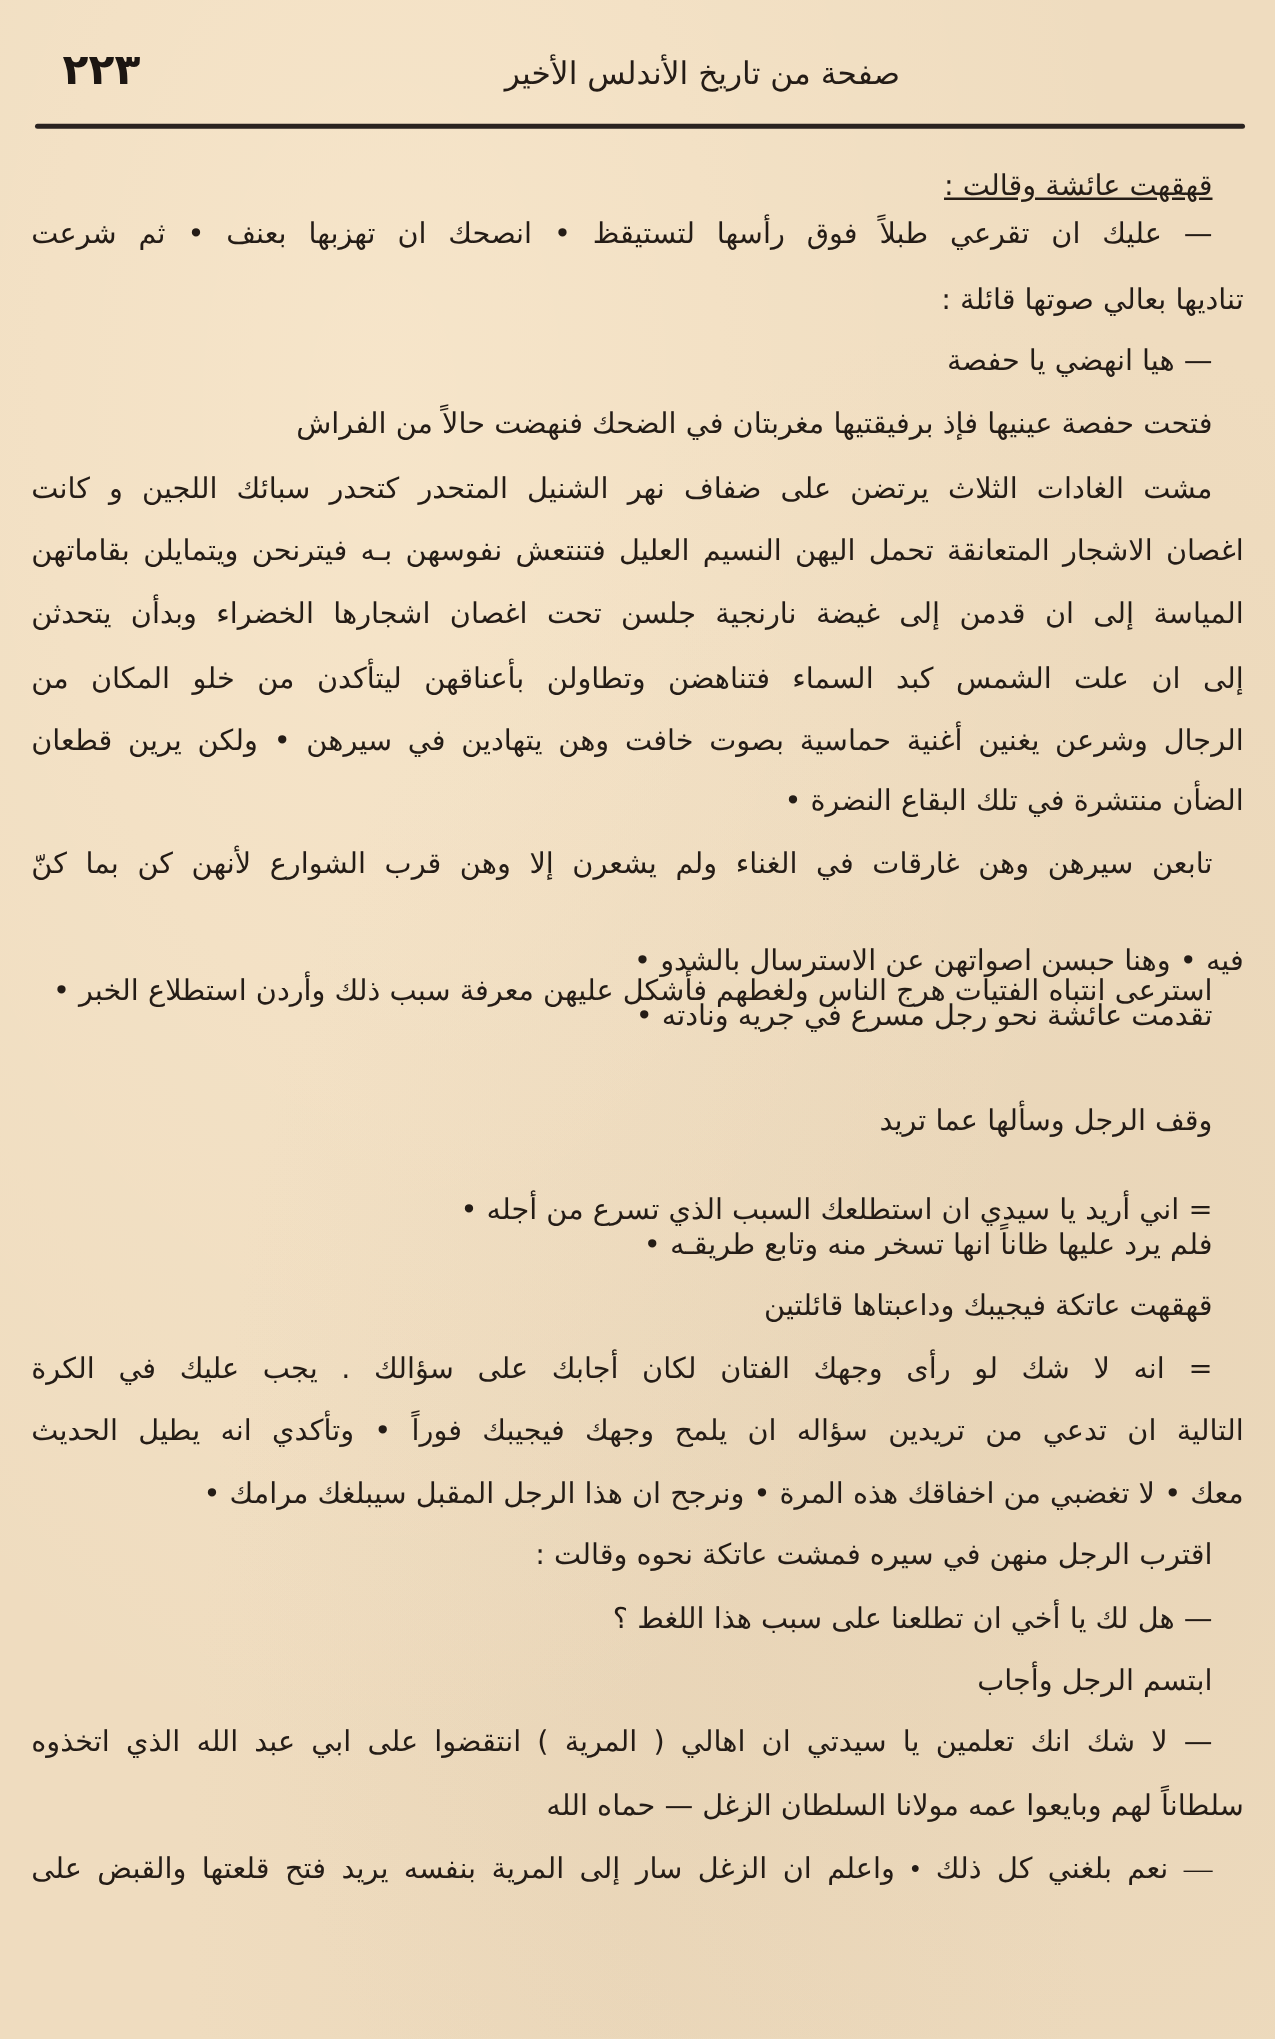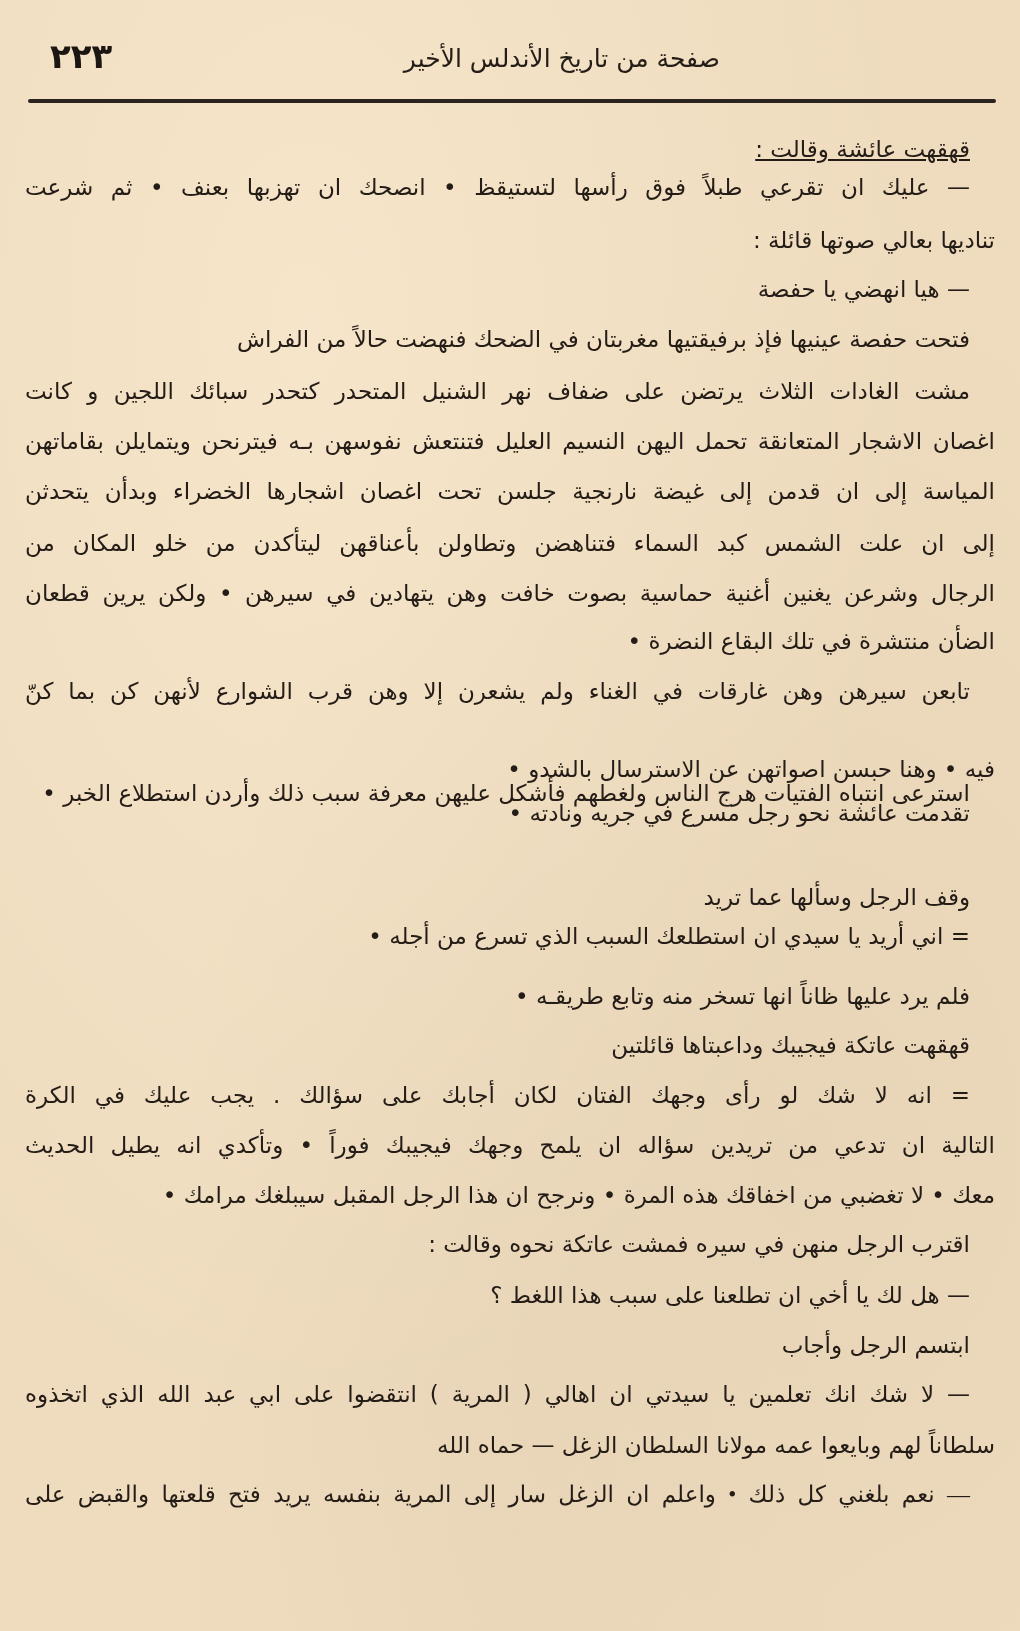--- a/index.html
+++ b/index.html
@@ -94,21 +94,21 @@
       <div class="line justify" style="top: 424px;">اغصان الاشجار المتعانقة تحمل اليهن النسيم العليل فتنتعش نفوسهن بـه فيترنحن ويتمايلن بقاماتهن</div>
       <div class="line justify" style="top: 474px;">المياسة إلى ان قدمن إلى غيضة نارنجية جلسن تحت اغصان اشجارها الخضراء وبدأن يتحدثن</div>
       <div class="line justify" style="top: 526px;">إلى ان علت الشمس كبد السماء فتناهضن وتطاولن بأعناقهن ليتأكدن من خلو المكان من</div>
       <div class="line justify" style="top: 576px;">الرجال وشرعن يغنين أغنية حماسية بصوت خافت وهن يتهادين في سيرهن • ولكن يرين قطعان</div>
       <div class="line" style="top: 624px;">الضأن منتشرة في تلك البقاع النضرة •</div>
       <div class="line indent justify" style="top: 674px;">تابعن سيرهن وهن غارقات في الغناء ولم يشعرن إلا وهن قرب الشوارع لأنهن كن بما كنّ</div>
       <div class="line" style="top: 724px; margin-top: 28px;">فيه • وهنا حبسن اصواتهن عن الاسترسال بالشدو •</div>
       <div class="line indent justify" style="top: 776px; margin-left: 36px;">استرعى انتباه الفتيات هرج الناس ولغطهم فأشكل عليهن معرفة سبب ذلك وأردن استطلاع الخبر •</div>
       <div class="line indent" style="top: 796px;">تقدمت عائشة نحو رجل مسرع في جريه ونادته •</div>
       <div class="line indent" style="top: 880px; text-align: center;">وقف الرجل وسألها عما تريد</div>
-      <div class="line indent" style="top: 919px;">= اني أريد يا سيدي ان استطلعك السبب الذي تسرع من أجله •</div>
+      <div class="line indent" style="top: 951px;">= اني أريد يا سيدي ان استطلعك السبب الذي تسرع من أجله •</div>
       <div class="line indent" style="top: 979px;">فلم يرد عليها ظاناً انها تسخر منه وتابع طريقـه •</div>
       <div class="line indent" style="top: 1028px;">قهقهت عاتكة فيجيبك وداعبتاها قائلتين</div>
       <div class="line indent justify" style="top: 1078px;">= انه لا شك لو رأى وجهك الفتان لكان أجابك على سؤالك . يجب عليك في الكرة</div>
       <div class="line justify" style="top: 1128px;">التالية ان تدعي من تريدين سؤاله ان يلمح وجهك فيجيبك فوراً • وتأكدي انه يطيل الحديث</div>
       <div class="line" style="top: 1178px;">معك • لا تغضبي من اخفاقك هذه المرة • ونرجح ان هذا الرجل المقبل سيبلغك مرامك •</div>
       <div class="line indent" style="top: 1227px;">اقترب الرجل منهن في سيره فمشت عاتكة نحوه وقالت :</div>
       <div class="line indent" style="top: 1278px;">— هل لك يا أخي ان تطلعنا على سبب هذا اللغط ؟</div>
       <div class="line indent" style="top: 1328px;">ابتسم الرجل وأجاب</div>
       <div class="line indent justify" style="top: 1377px;">— لا شك انك تعلمين يا سيدتي ان اهالي ( المرية ) انتقضوا على ابي عبد الله الذي اتخذوه</div>
       <div class="line" style="top: 1428px; margin-left: 24px;">سلطاناً لهم وبايعوا عمه مولانا السلطان الزغل — حماه الله</div>

